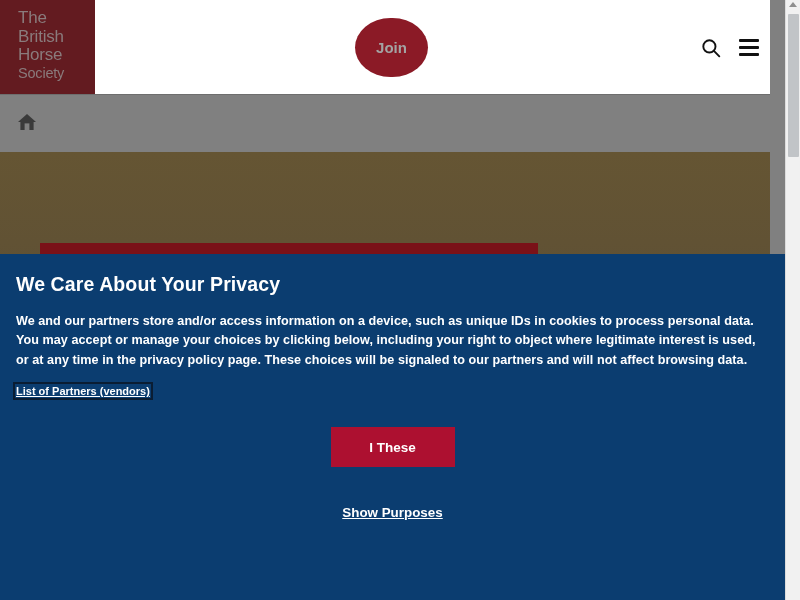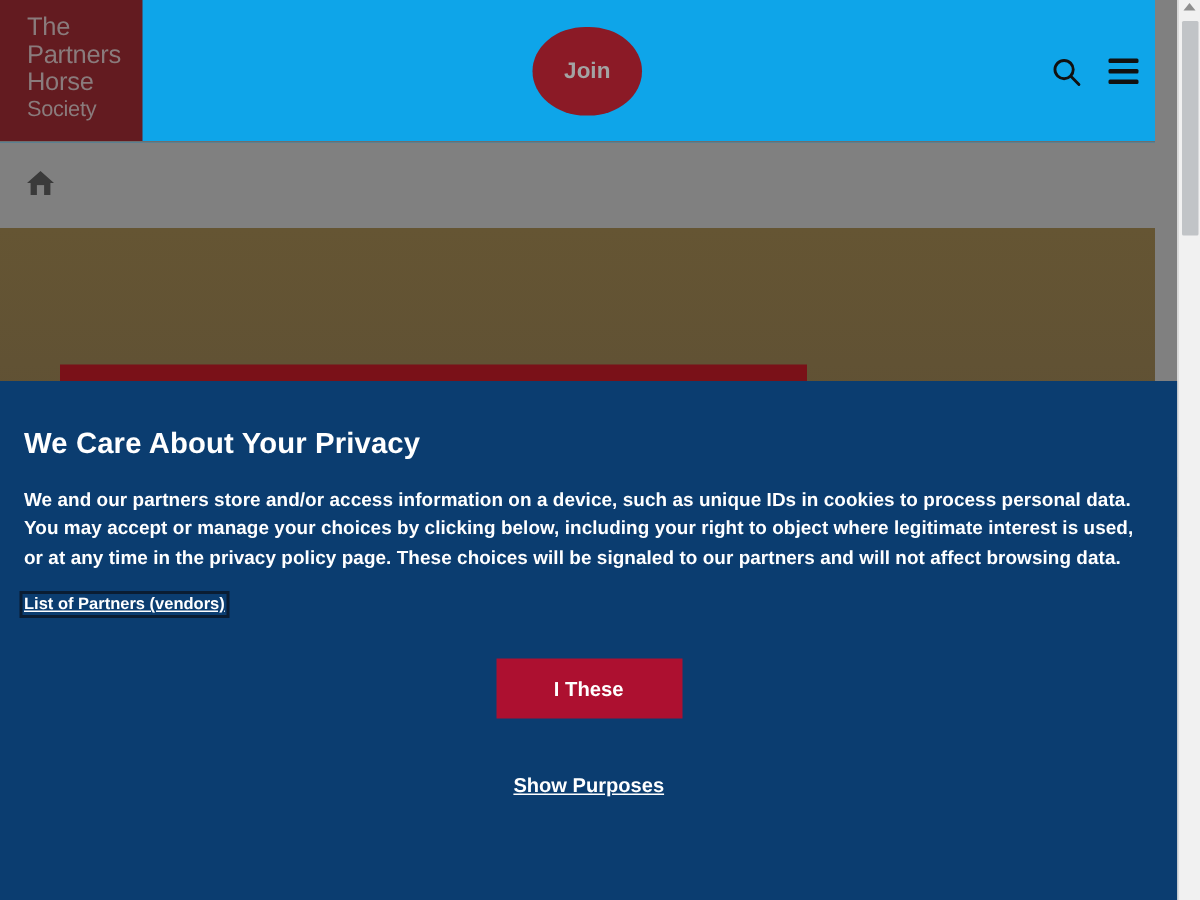--- a/index.html
+++ b/index.html
@@ -8,21 +8,21 @@
     font-family:"Liberation Sans", sans-serif;
     overflow:hidden; background:#f1f1f1;
   }
   #page { position:relative; width:800px; height:600px; overflow:hidden; }
 
   
   .site { position:absolute; inset:0 15px 0 0; background:#808080; }
 
   .header {
     position:absolute; top:0; left:0; right:15px; height:95px;
-    background:#0ea5e9; border-bottom:1px solid #6e6e6e;
+    background:#ffffff; border-bottom:1px solid #6e6e6e;
   }
   .logo-box {
     position:absolute; left:0; top:0; width:95px; height:94px;
     background:#631b20; padding:9px 0 0 18px;
   }
   .logo-line {
     color:#8a7b7c; font-size:17px; line-height:18.5px; font-weight:400;
     letter-spacing:-0.2px; white-space:nowrap;
   }
   .logo-line.small { font-size:14.5px; line-height:16px; }
@@ -56,21 +56,21 @@
   }
   .share-btn {
     position:absolute; left:750px; top:166px; width:35px; height:40px;
     background:#8a8a8a; display:flex; align-items:center; justify-content:center;
     cursor:pointer;
   }
 
   
   .privacy {
     position:absolute; left:0; top:254px; width:785px; height:346px;
-    background:#0b3d70; color:#fff; padding:12px 16px;
+    background:#0b3d70; color:#fff; padding:0 16px;
     font-weight:700;
   }
   .privacy-title {
     font-size:19.5px; line-height:22px; font-weight:700;
     padding-top:19px; letter-spacing:0.1px;
   }
   .privacy-body {
     font-size:12.6px; line-height:19.4px; font-weight:700;
     padding-top:17px; max-width:755px; letter-spacing:0.05px;
   }
@@ -121,21 +121,21 @@
 <body>
 
 <div id="page">
 
   <div class="site">
 
     <div class="header">
 
       <a class="logo-box">
         <div class="logo-line">The</div>
-        <div class="logo-line">Partners</div>
+        <div class="logo-line">British</div>
         <div class="logo-line">Horse</div>
         <div class="logo-line small">Society</div>
       </a>
 
       <button class="join-btn">Join</button>
 
       <span class="icon-search">
         <svg width="20" height="20" viewBox="0 0 20 20">
           <circle cx="8.4" cy="8.4" r="6.1" fill="none" stroke="#111" stroke-width="1.9"></circle>
           <line x1="12.9" y1="12.9" x2="18.3" y2="18.3" stroke="#111" stroke-width="1.9" stroke-linecap="round"></line>

